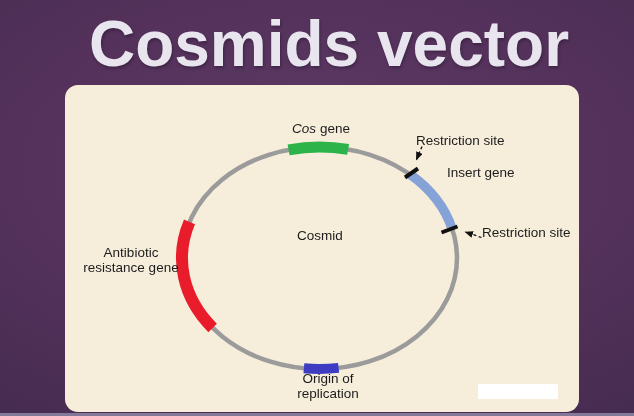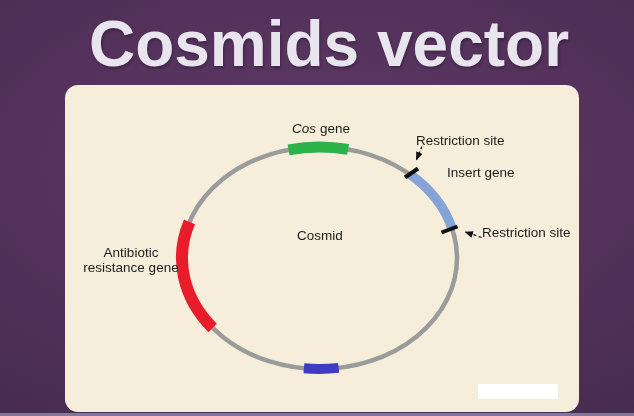--- a/index.html
+++ b/index.html
@@ -83,18 +83,22 @@
 
     <div class="lbl" id="lbl-restriction-bottom">Restriction site</div>
 
     <div class="lbl center" id="lbl-antibiotic">
       <div>Antibiotic</div>
       <div>resistance gene</div>
     </div>
 
     <div class="lbl" id="lbl-cosmid">Cosmid</div>
 
+    <div class="lbl center" id="lbl-origin">
+      <div>Origin of</div>
+      <div>replication</div>
+    </div>
 
     <div id="watermark-cover"></div>
   </div>
 
   <div id="bottom-strip"></div>
 </div>
 
 </body></html>

